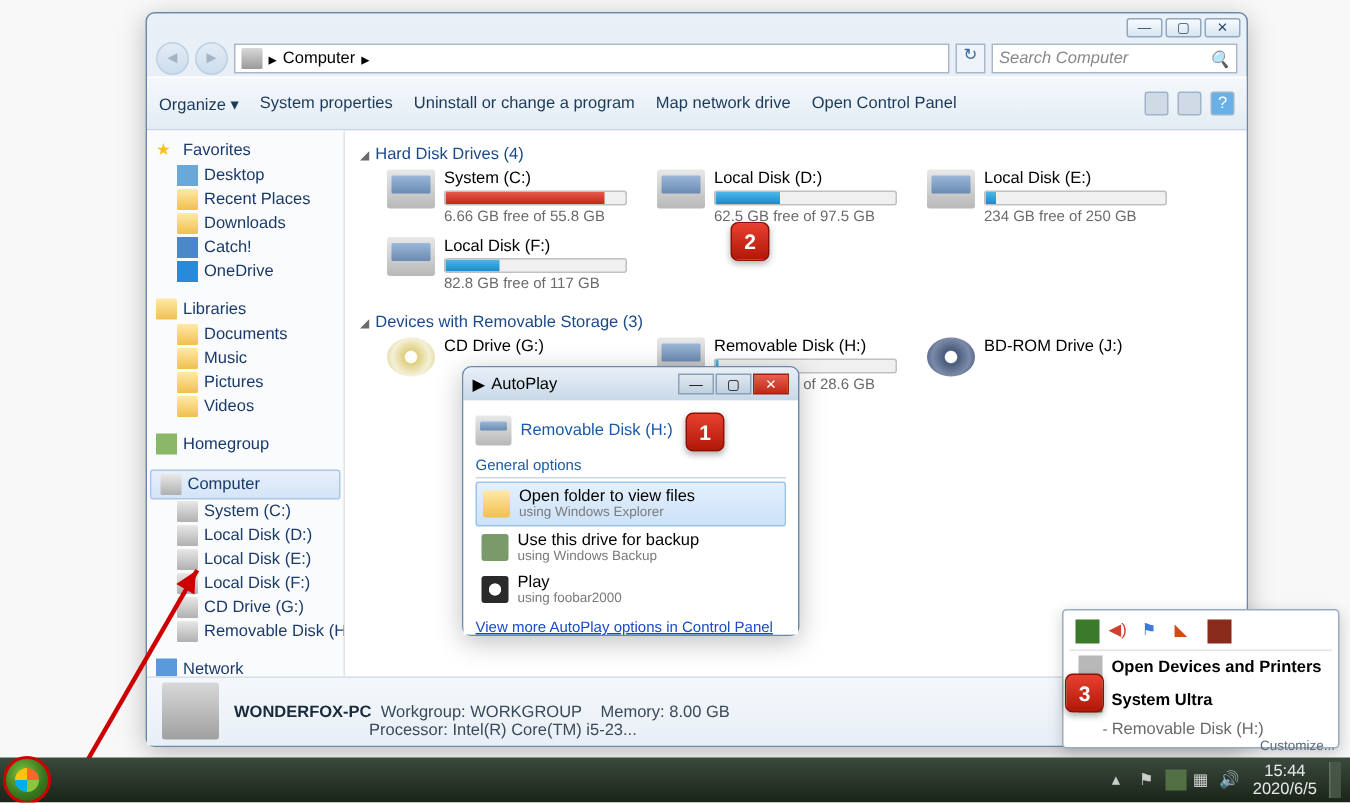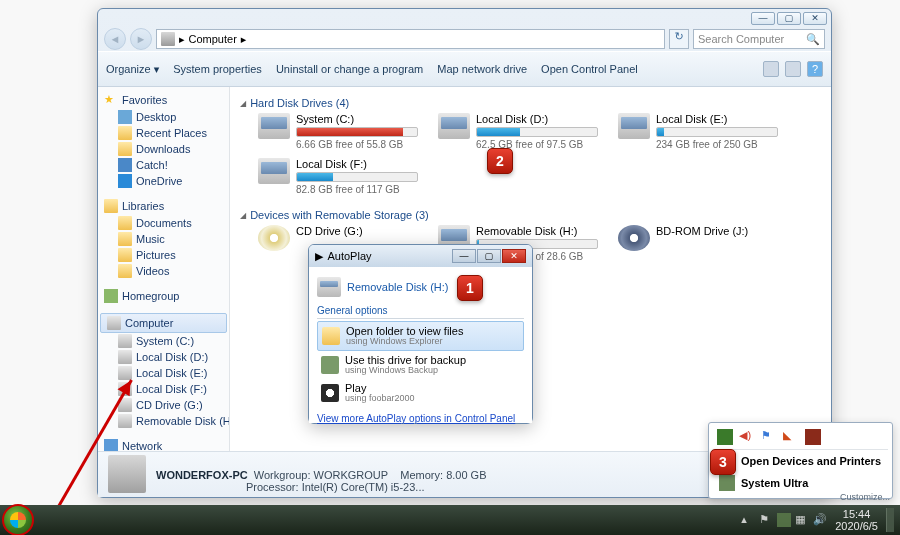--- a/index.html
+++ b/index.html
@@ -15,21 +15,21 @@
 .clock{text-align:center;line-height:1.1;font-size:10px;padding:0 4px}
 .window{position:absolute;background:linear-gradient(#e9f0f7,#dde7f0);border:1px solid #6b8aab;border-radius:6px;box-shadow:0 4px 18px rgba(0,0,0,.25)}
 .explorer{left:97px;top:8px;width:735px;height:490px;display:flex;flex-direction:column}
 .titlebar{height:18px;display:flex;justify-content:flex-end;align-items:center;padding:0 4px;gap:2px}
 .winbtn{width:24px;height:13px;border:1px solid #8fa8c0;border-radius:2px;background:linear-gradient(#f7fbff,#d8e5f0);font-size:9px;text-align:center;line-height:11px;color:#2a4a6a}
 .addrbar{height:24px;display:flex;align-items:center;gap:4px;padding:0 6px}
 .navbtn{width:22px;height:22px;border-radius:50%;background:linear-gradient(#d7e6f5,#a8c4df);border:1px solid #7ea0c2;display:flex;align-items:center;justify-content:center;color:#3a5a7a}
 .navbtn.dis{opacity:.4}
 .breadcrumb{flex:1;height:20px;background:#fff;border:1px solid #a8b8c8;display:flex;align-items:center;padding:0 4px;gap:4px}
 .bc-ico{width:14px;height:14px;background:linear-gradient(#d8d8d8,#9a9a9a);border-radius:1px}
-.searchbox{width:132px;height:20px;background:#fff;border:1px solid #a8b8c8;display:flex;align-items:center;padding:0 4px;color:#888;}
+.searchbox{width:164px;height:20px;background:#fff;border:1px solid #a8b8c8;display:flex;align-items:center;padding:0 4px;color:#888;font-style:italic}
 .refresh{width:20px;height:20px;border:1px solid #a8b8c8;background:#eef4fa;text-align:center;color:#3a6a9a}
 .toolbar{height:34px;background:linear-gradient(#f4f8fc,#e3ecf4);border-top:1px solid #fff;border-bottom:1px solid #c8d4e0;display:flex;align-items:center;padding:17px 8px;gap:14px;color:#1a3a5a}
 .toolbar .right{margin-left:auto;display:flex;gap:6px}
 .tico{width:16px;height:16px;background:#d0dae6;border:1px solid #a0b4c8;border-radius:2px}
 .body{flex:1;display:flex;background:#fff;overflow:hidden}
 .sidebar{width:132px;background:#fafbfc;border-right:1px solid #e0e4e8;padding:4px 0;overflow:hidden}
 .sb-group{margin-bottom:8px}
 .sb-head{display:flex;align-items:center;gap:4px;padding:2px 6px;color:#1a3a6a}
 .sb-head.sel{background:linear-gradient(#e8f0fb,#d4e4f7);border:1px solid #a8c8e8;border-radius:2px;margin:0 2px}
 .sb-item{display:flex;align-items:center;gap:4px;padding:1px 6px 1px 20px;color:#1a3a6a;white-space:nowrap}
@@ -356,20 +356,21 @@
    <span class="em-ico" style="background:#8a2a1a"></span>
   </div>
   <div class="em-item">
         <span class="em-ico" style="background:#b8b8b8"></span>
         <b>Open Devices and Printers</b>
       </div>
   <div class="em-item head">
         <span class="em-ico" style="background:#6a8a5a"></span>
         <span>System Ultra</span>
       </div>
+  <div class="em-sub">- <span>Removable Disk (H:)</span></div>
  </div>
  <div class="cust">Customize...</div>
 
  <div class="badge b1">1</div>
  <div class="badge b2">2</div>
  <div class="badge b3">3</div>
 
  <div class="arrow"></div>
 
  <div class="taskbar">

